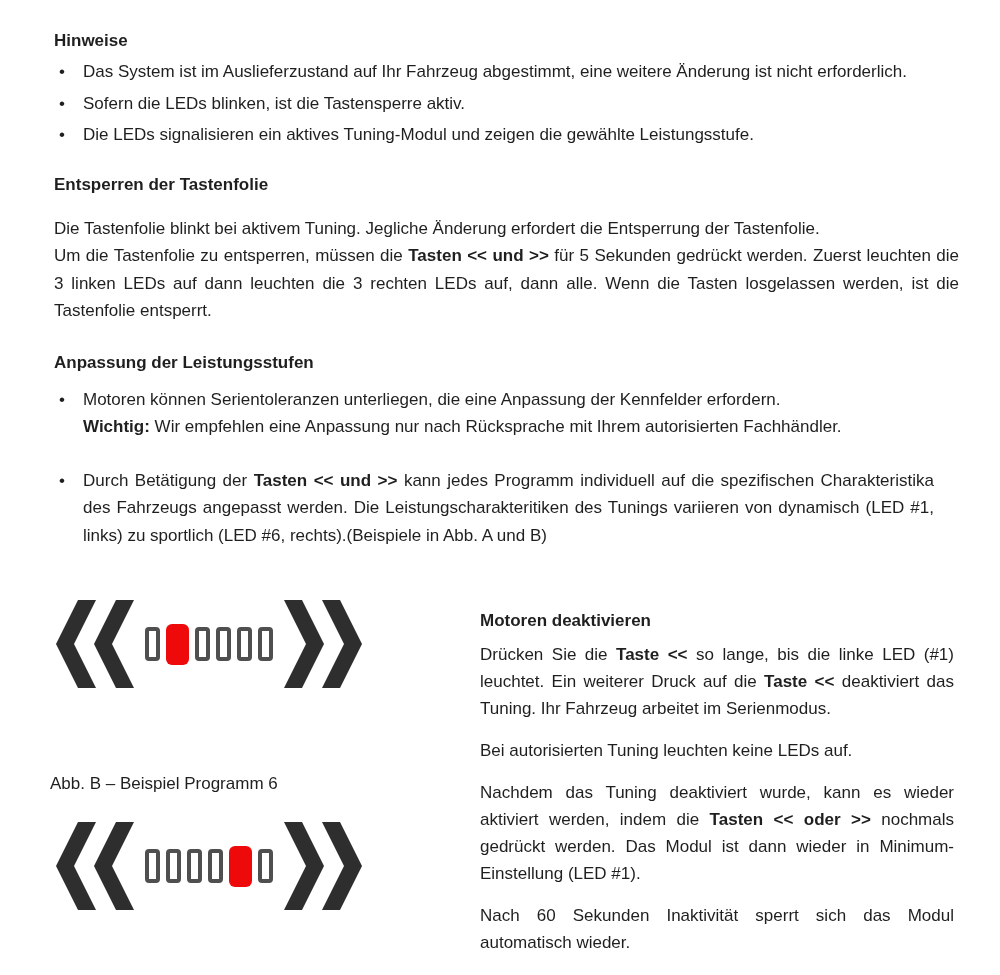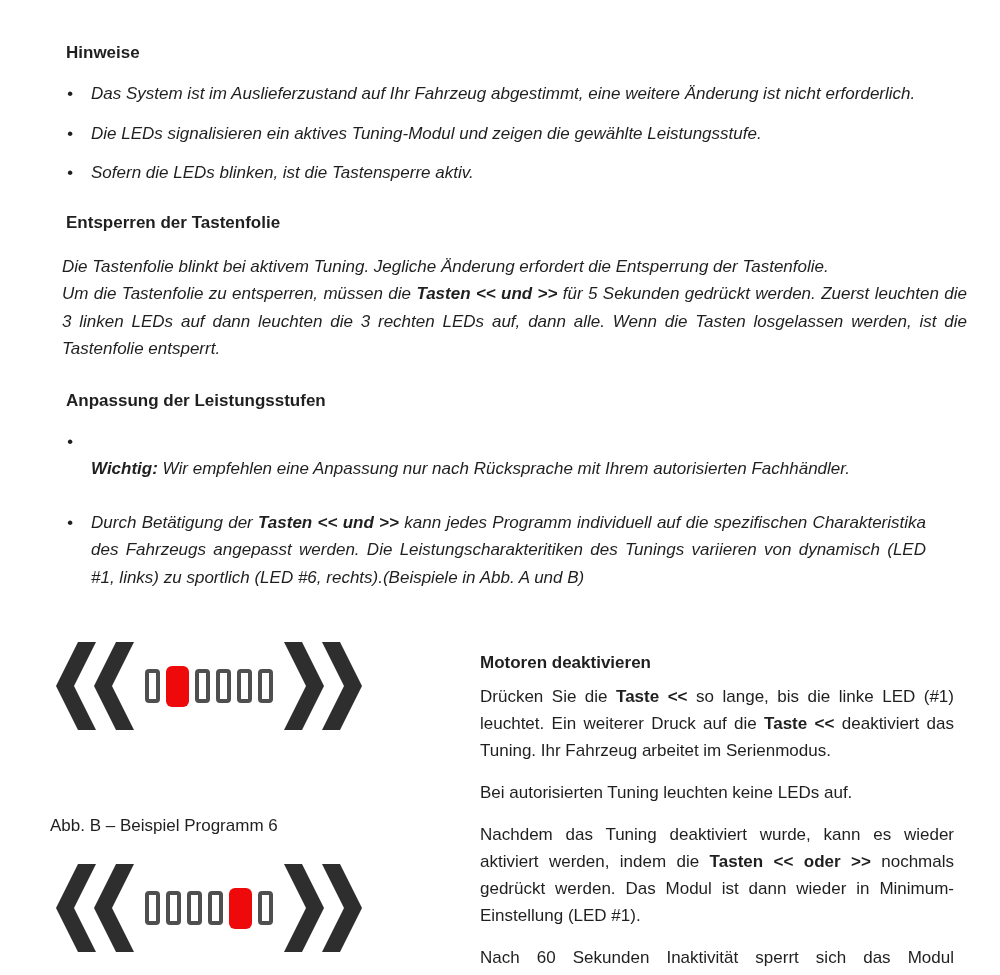--- a/index.html
+++ b/index.html
@@ -8,22 +8,22 @@
     --led-off-border:#4f4f4f;
     --chevron:#2e2e2e;
   }
   *{box-sizing:border-box;}
   html,body{margin:0;padding:0;}
   body{
     width:1000px;height:975px;background:#ffffff;color:var(--text);
     font-family:"Liberation Sans", sans-serif;overflow:hidden;
   }
   .page{padding:26px 48px 0 50px;}
-  .section-title{font-size:17px;font-weight:bold;margin:16px;line-height:22px;}
-  .body-text{font-size:17px;line-height:27.5px;margin:12px;font-style:italic;}
+  .section-title{font-size:17px;font-weight:bold;margin:4px;line-height:22px;}
+  .body-text{font-size:17px;line-height:27.5px;margin:4px;}
   b{font-weight:bold;}
 
   
   .bullet-list{margin:6px 0 0 0;width:888px;}
   .bullet-item{position:relative;padding-left:29px;text-align:justify;}
   .bullet-item::before{content:"\2022";position:absolute;left:5px;top:0;}
 
   
   .sec-hinweise{margin-top:0;}
   .sec-entsperren-title{margin-top:25px;}
@@ -52,34 +52,34 @@
 </style>
 </head>
 <body>
 
 <div class="page">
 
   <div class="sec-hinweise">
     <p class="section-title">Hinweise</p>
     <div class="bullet-list">
       <p class="body-text bullet-item"><span>Das System ist im Auslieferzustand auf Ihr Fahrzeug abgestimmt, eine weitere Änderung ist nicht erforderlich.</span></p>
+      <p class="body-text bullet-item"><span>Sofern die LEDs blinken, ist die Tastensperre aktiv.</span></p>
       <p class="body-text bullet-item"><span>Die LEDs signalisieren ein aktives Tuning-Modul und zeigen die gewählte Leistungsstufe.</span></p>
-      <p class="body-text bullet-item"><span>Sofern die LEDs blinken, ist die Tastensperre aktiv.</span></p>
     </div>
   </div>
 
   <div>
     <p class="section-title sec-entsperren-title">Entsperren der Tastenfolie</p>
     <p class="body-text sec-entsperren-para"><span>Die Tastenfolie blinkt bei aktivem Tuning. Jegliche Änderung erfordert die Entsperrung der Tastenfolie.</span><br><span>Um die Tastenfolie zu entsperren, müssen die </span><b>Tasten &lt;&lt; und &gt;&gt;</b><span> für 5 Sekunden gedrückt werden. Zuerst leuchten die 3 linken LEDs auf dann leuchten die 3 rechten LEDs auf, dann alle. Wenn die Tasten losgelassen werden, ist die Tastenfolie entsperrt.</span></p>
   </div>
 
   <div class="sec-anpassung">
     <p class="section-title sec-anpassung-title">Anpassung der Leistungsstufen</p>
     <div class="bullet-list">
-      <p class="body-text bullet-item"><br><b>Wichtig:</b><span> Wir empfehlen eine Anpassung nur nach Rücksprache mit Ihrem autorisierten Fachhändler.</span></p>
+      <p class="body-text bullet-item"><span>Motoren können Serientoleranzen unterliegen, die eine Anpassung der Kennfelder erfordern.</span><br><b>Wichtig:</b><span> Wir empfehlen eine Anpassung nur nach Rücksprache mit Ihrem autorisierten Fachhändler.</span></p>
       <p class="body-text bullet-item"><span>Durch Betätigung der </span><b>Tasten &lt;&lt; und &gt;&gt;</b><span> kann jedes Programm individuell auf die spezifischen Charakteristika des Fahrzeugs angepasst werden. Die Leistungscharakteritiken des Tunings variieren von dynamisch (LED #1, links) zu sportlich (LED #6, rechts).(Beispiele in Abb. A und B)</span></p>
     </div>
   </div>
 
   <div class="columns">
 
     <div class="col-left">
 
       <div class="figure figure-a">
         <svg class="chevron" width="78" height="88" viewBox="0 0 78 88">

